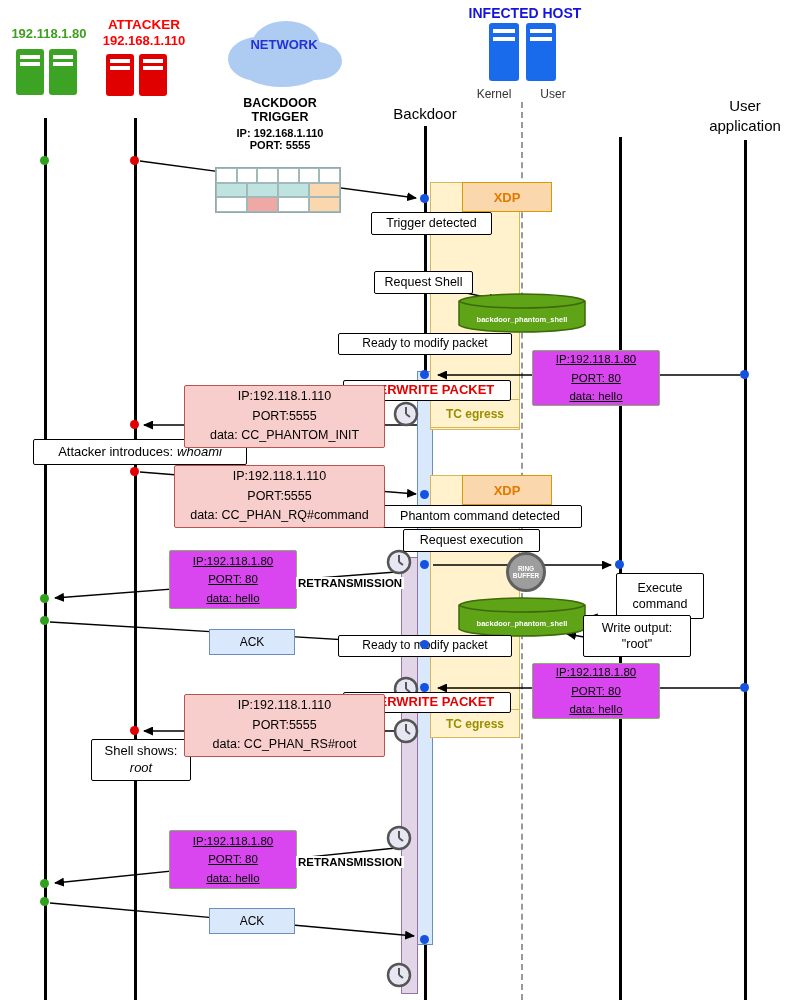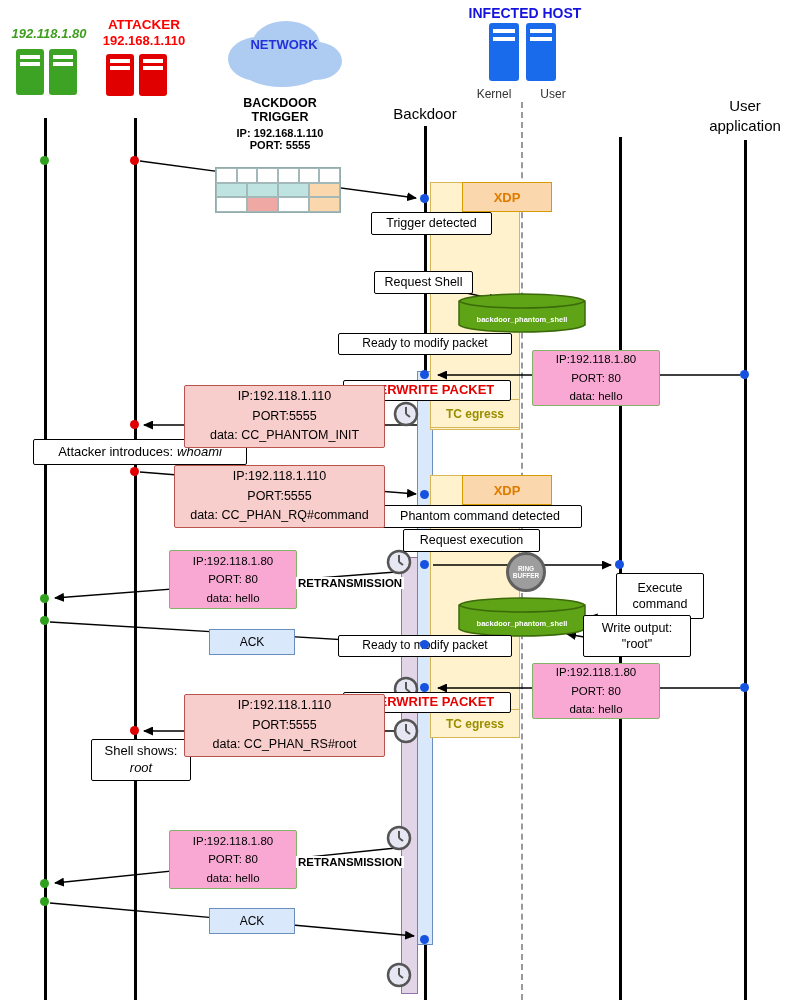--- a/index.html
+++ b/index.html
@@ -4,21 +4,21 @@
 <style>
   html,body{margin:0;padding:0;}
   body{font-family:"Liberation Sans","DejaVu Sans",sans-serif;background:#fff;color:#000;}
   #canvas{position:relative;width:796px;height:1000px;background:#fff;overflow:hidden;}
   .lifeline{position:absolute;width:3px;background:#000;z-index:1;}
   .dashedline{position:absolute;width:0;border-left:2px dashed #999;z-index:1;}
   .bar{position:absolute;z-index:2;box-sizing:border-box;}
   .overlay{position:absolute;left:0;top:0;z-index:3;pointer-events:none;}
   .hdr{position:absolute;text-align:center;z-index:2;}
   .lbl{position:absolute;z-index:4;background:#fff;border:1px solid #000;border-radius:2px;display:flex;flex-direction:column;align-items:center;justify-content:center;text-align:center;font-size:12.5px;line-height:1.3;padding:1px 4px;box-sizing:border-box;}
-  .gbox{position:absolute;z-index:4;background:#f9a8d4;border:1px solid #82b366;border-radius:2px;display:flex;flex-direction:column;align-items:center;justify-content:center;text-align:center;font-size:11.5px;line-height:1.6;box-sizing:border-box;}
+  .gbox{position:absolute;z-index:4;background:#d946ef;border:1px solid #82b366;border-radius:2px;display:flex;flex-direction:column;align-items:center;justify-content:center;text-align:center;font-size:11.5px;line-height:1.6;box-sizing:border-box;text-decoration:underline;}
   .pbox{position:absolute;z-index:4;background:#f8cecc;border:1px solid #b85450;border-radius:2px;display:flex;flex-direction:column;align-items:center;justify-content:center;text-align:center;font-size:12.5px;line-height:1.55;box-sizing:border-box;}
   .ackbox{position:absolute;z-index:4;background:#dae8fc;border:1px solid #6c8ebf;display:flex;align-items:center;justify-content:center;font-size:12px;box-sizing:border-box;}
   .dot{position:absolute;width:9px;height:9px;border-radius:50%;z-index:6;}
   .dot.g{background:#2fa11c;} .dot.r{background:#e00000;} .dot.b{background:#1552e0;}
   .retrans{position:absolute;z-index:5;background:#fff;font-weight:bold;font-size:11.5px;padding:0 2px;}
   .cyl{position:absolute;z-index:4;}
   .cyltext{position:absolute;left:0;right:0;top:23px;text-align:center;color:#fff;font-weight:bold;font-size:7.5px;}
   .ring{position:absolute;z-index:4;width:34px;height:34px;border-radius:50%;background:#9d9d9d;border:3px solid #606060;color:#fff;font-size:6.5px;font-weight:bold;display:flex;flex-direction:column;align-items:center;justify-content:center;line-height:1.15;text-align:center;}
   .packet{position:absolute;z-index:4;background:#fff;display:flex;flex-direction:column;border:1px solid #93abab;box-sizing:border-box;}
   .prow{display:flex;flex:1;}
@@ -50,21 +50,21 @@
       <span>TC egress</span>
     </div>
   <div class="bar" style="left:430px;top:475px;width:90px;height:263px;background:#fff2cc;border:1px solid #d6b656;"></div>
   <div class="bar xdpbox" style="left:430px;top:475px;width:90px;height:30px;">
       <span>XDP</span>
     </div>
   <div class="bar tcbox" style="left:430px;top:709px;width:90px;height:29px;">
       <span>TC egress</span>
     </div>
 
-  <div class="hdr" style="left:2px;top:26px;width:94px;font-weight:bold;font-size:13px;color:#3f9e1e;font-style:italic;">192.118.1.80</div>
+  <div class="hdr" style="left:2px;top:26px;width:94px;font-weight:bold;font-size:13px;color:#3f9e1e;">192.118.1.80</div>
   <div style="position:absolute;left:16px;top:49px;z-index:2;">
     <svg width="62" height="46" viewBox="0 0 62 46">
         <g fill="#3da325">
           <rect x="0" y="0" width="28" height="46" rx="3"></rect>
           <rect x="33" y="0" width="28" height="46" rx="3"></rect>
         </g>
         <g fill="#fff">
           <rect x="4" y="6" width="20" height="4"></rect>
           <rect x="4" y="13" width="20" height="4"></rect>
           <rect x="37" y="6" width="20" height="4"></rect>

